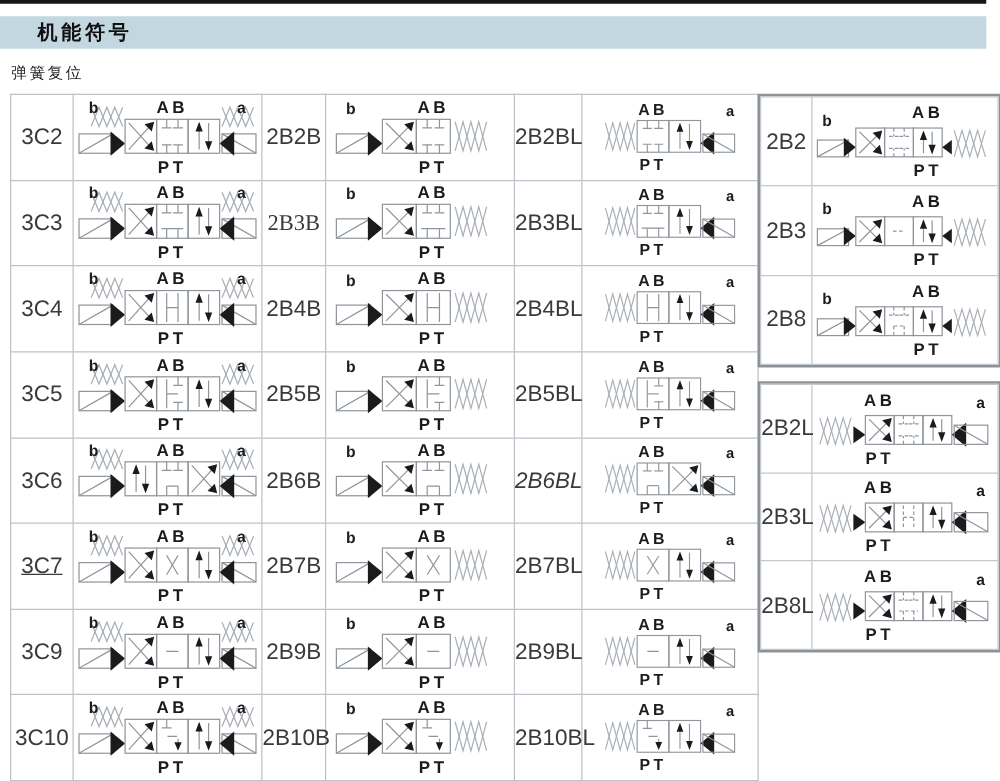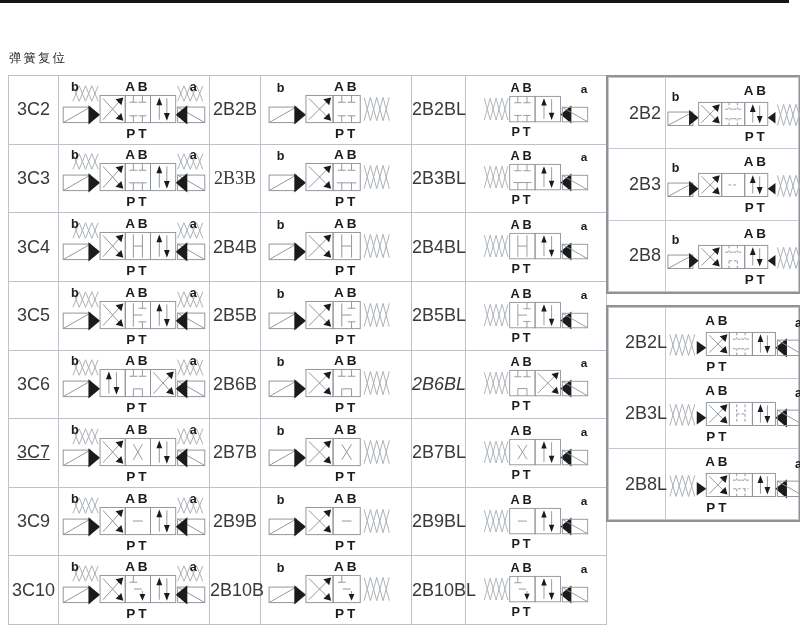--- a/index.html
+++ b/index.html
@@ -15,29 +15,32 @@
   .main-table{position:absolute;left:8px;top:75px;width:592px;height:550px;
               border:1px solid #979da2;}
   .main-table td{border:1px solid #bcc2c8;padding:0;vertical-align:middle;}
   td.label-cell{font-size:18px;color:#3a3a3a;text-align:center;}
   td.symbol-cell{text-align:center;}
   td.symbol-cell svg{display:block;margin:0 auto;}
 
   .side-box{position:absolute;left:606px;width:191px;border:2px solid #8e9398;background:#fff;}
   .side-box table{width:100%;height:100%;border-collapse:collapse;table-layout:fixed;}
   .side-box td{border:1px solid #c2c8ce;padding:0;vertical-align:middle;}
-  .side-box td.label-cell{width:40px;padding-left:16px;}
+  .side-box td.label-cell{width:40px;}
   #side-box-0{top:75px;height:215px;}
   #side-box-1{top:305px;height:213px;}
 </style>
 </head>
 <body>
 
 <div class="page">
   <div class="top-line"></div>
+  <div class="title-bar">
+    <span class="title-text">机能符号</span>
+  </div>
   <div class="subtitle">弹簧复位</div>
 
   <table class="grid main-table">
     <tbody id="main-tbody">
         <tr>
           <td class="label-cell" style="width: 49px;">3C2</td>
           <td class="symbol-cell" style="width: 150px;">
             <svg viewBox="0 0 150 66" width="146" height="64">
               <polyline points="12,8 18.5,24 25,8 31.5,24 38,8" fill="none" stroke="#a9afb5" stroke-width="1"></polyline>
               <polyline points="12,24 18.5,8 25,24 31.5,8 38,24" fill="none" stroke="#a9afb5" stroke-width="1"></polyline>

